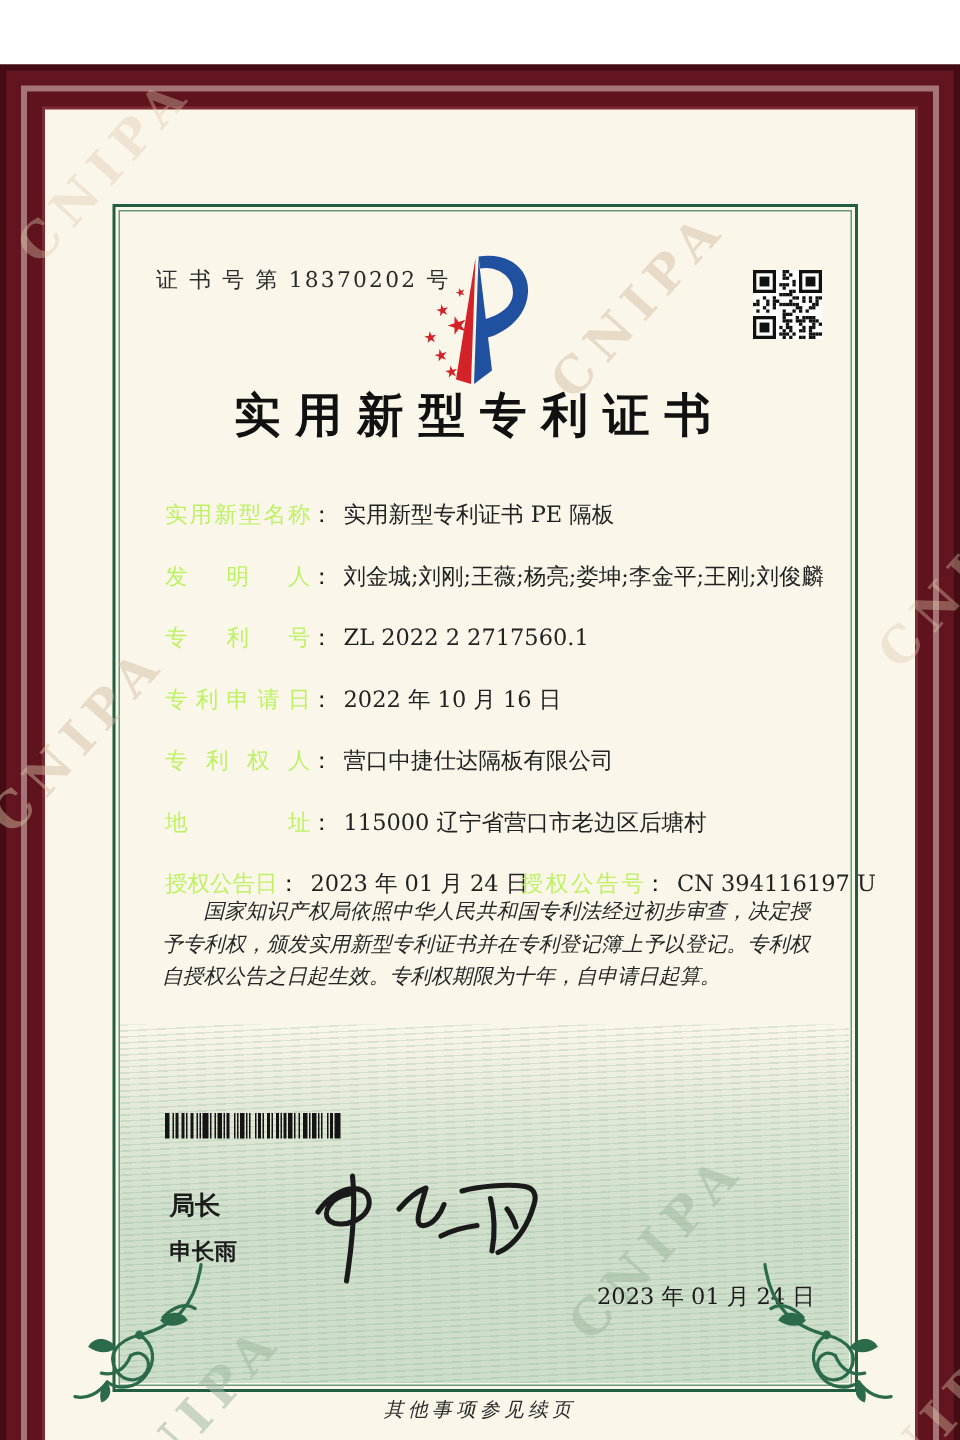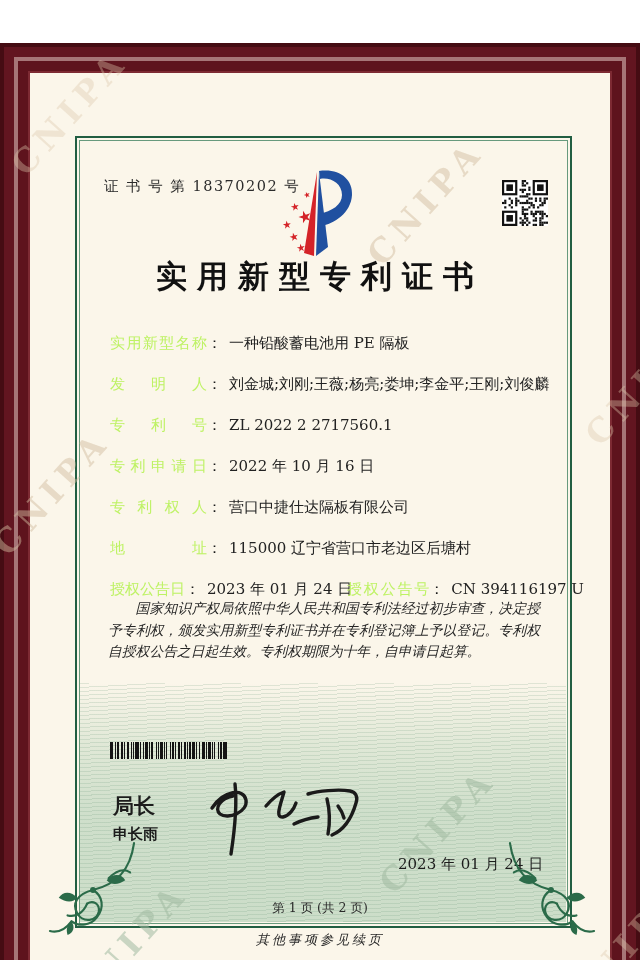--- a/index.html
+++ b/index.html
@@ -45,21 +45,21 @@
 
   .paras{left:108px;top:555px;width:432px;font-size:13.8px;line-height:21.5px;
          font-style:italic;color:#262626;text-align:justify;}
   .paras p{margin:0;text-indent:2em;}
 
   .barcode{left:110px;top:699px;width:155px;height:17px;white-space:nowrap;font-size:0;}
   .barcode i{display:inline-block;height:100%;}
   .barcode .bk{background:#141414;}
 
   .sig-title{left:113px;top:749px;font-family:"DejaVu Sans","Liberation Sans",sans-serif;
-             font-size:21px;font-weight:600;color:#1c1c1c;}
+             font-size:17px;font-weight:600;color:#1c1c1c;}
   .sig-name{left:113px;top:782px;font-family:"DejaVu Sans","Liberation Sans",sans-serif;
             font-size:15px;font-weight:600;color:#1c1c1c;}
   .signature{left:196px;top:735px;width:180px;height:88px;}
   .sig-date{left:398px;top:812px;font-size:15px;color:#1c1c1c;}
 
   .page-num{left:0;top:857px;width:640px;text-align:center;font-size:12.5px;color:#2a2a2a;}
   .footer-note{left:0;top:888px;width:640px;text-align:center;font-size:13px;
                font-style:italic;letter-spacing:3px;color:#2a2a2a;}
 
   .wm{position:absolute;z-index:1;font-family:"DejaVu Serif","Liberation Serif",serif;
@@ -247,21 +247,21 @@
         <rect x="37.23809523809524" y="43.80952380952381" width="2.1904761904761907" height="2.1904761904761907" fill="#111"></rect>
         <rect x="39.42857142857143" y="43.80952380952381" width="2.1904761904761907" height="2.1904761904761907" fill="#111"></rect>
       </svg>
 
     <div class="abs title">实用新型专利证书</div>
 
     <div class="abs fields">
       <div class="frow">
         <span class="jlabel">实用新型名称</span>
           <span class="colon">：</span>
-        <span class="fval">一种铅酸蓄电池用 PE 隔板</span>
+        <span class="fval">实用新型专利证书 PE 隔板</span>
       </div>
       <div class="frow">
         <span class="jlabel">发明人</span>
           <span class="colon">：</span>
         <span class="fval">刘金城;刘刚;王薇;杨亮;娄坤;李金平;王刚;刘俊麟</span>
       </div>
       <div class="frow">
         <span class="jlabel">专利号</span>
           <span class="colon">：</span>
         <span class="fval">ZL 2022 2 2717560.1</span>
@@ -311,21 +311,20 @@
         <path d="M70,28 C76,21 82,16 88,14 C84,28 79,40 87,39 C93,38 98,31 100,25"></path>
         <path d="M98,46 C106,42 114,40 122,39"></path>
         <path d="M112,16 C122,13 142,11 154,13 C160,14 162,19 160,25 C156,39 148,52 136,57"></path>
         <path d="M131,21 C134,33 134,45 132,56"></path>
         <path d="M142,28 C145,32 147,36 148,40"></path>
       </g>
     </svg>
 
     <div class="abs sig-date">2023 年 01 月 24 日</div>
 
-    <div class="abs page-num">第 1 页 (共 2 页)</div>
     <div class="abs footer-note">其他事项参见续页</div>
   </div>
 
   <span class="wm wm-frame" style="left:-8px;top:50px">CNIPA</span>
   <span class="wm" style="left:348px;top:140px">CNIPA</span>
   <span class="wm wm-frame" style="left:566px;top:320px">CNIPA</span>
   <span class="wm" style="left:-26px;top:430px">CNIPA</span>
   <span class="wm wm-green" style="left:360px;top:768px">CNIPA</span>
   <span class="wm wm-green" style="left:52px;top:882px">CNIPA</span>
   <span class="wm wm-frame" style="left:548px;top:884px">CNIPA</span>

